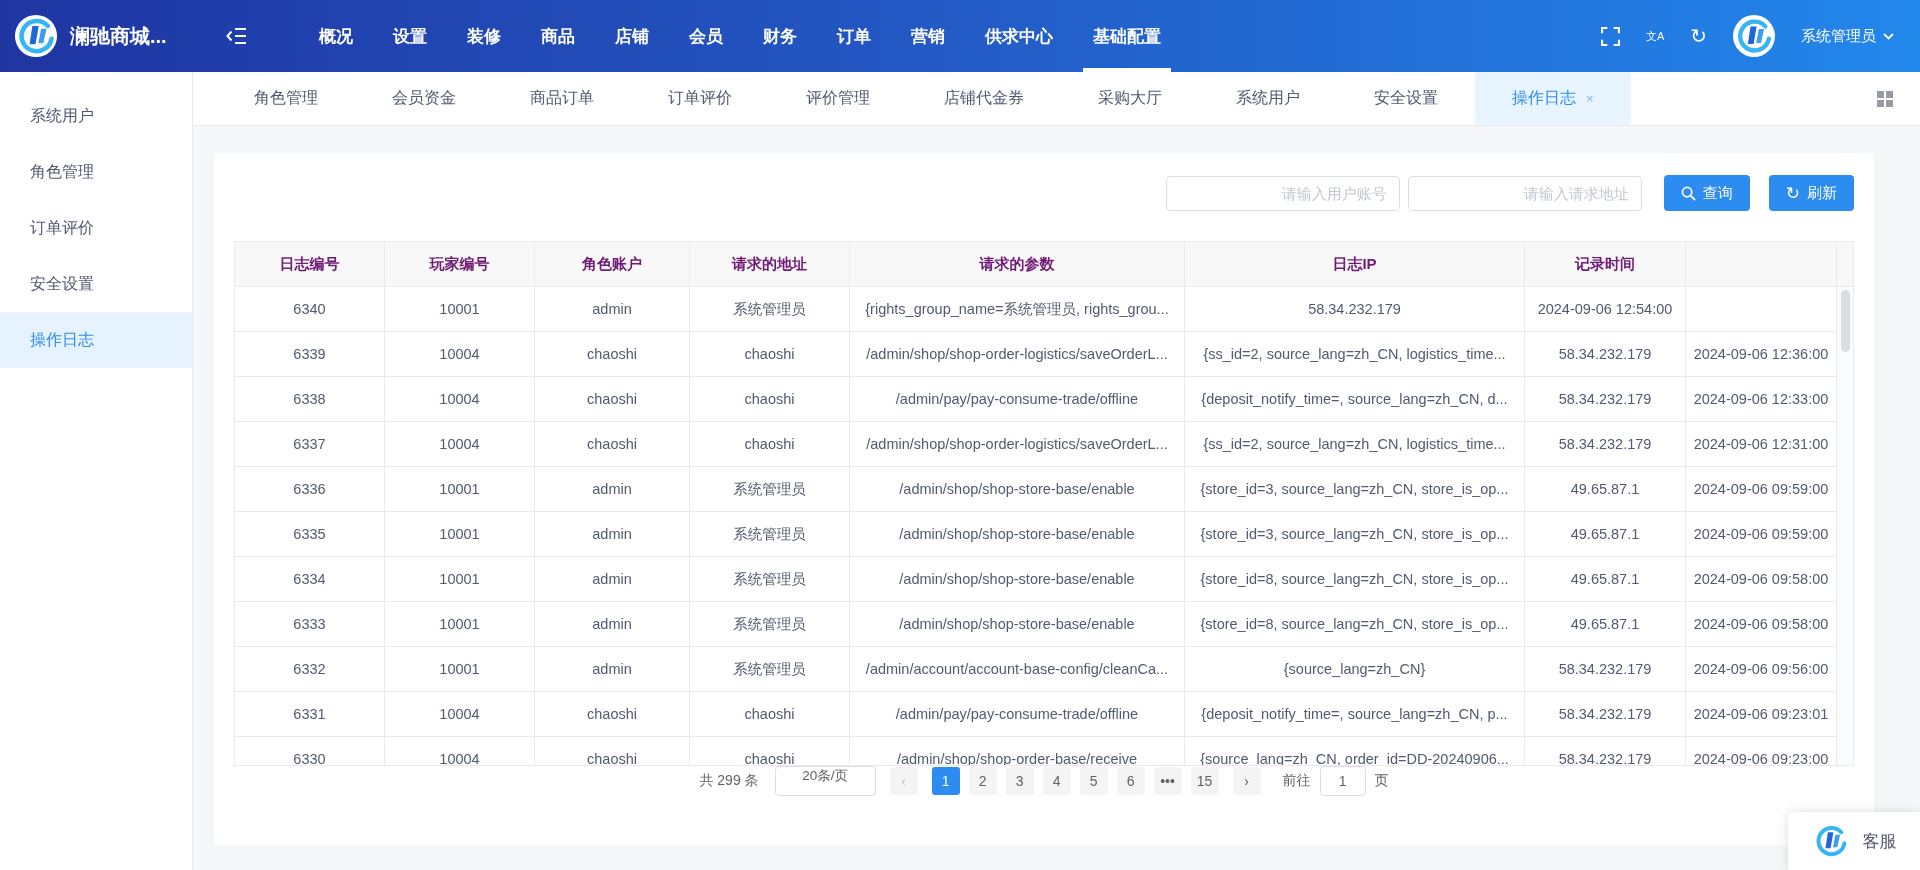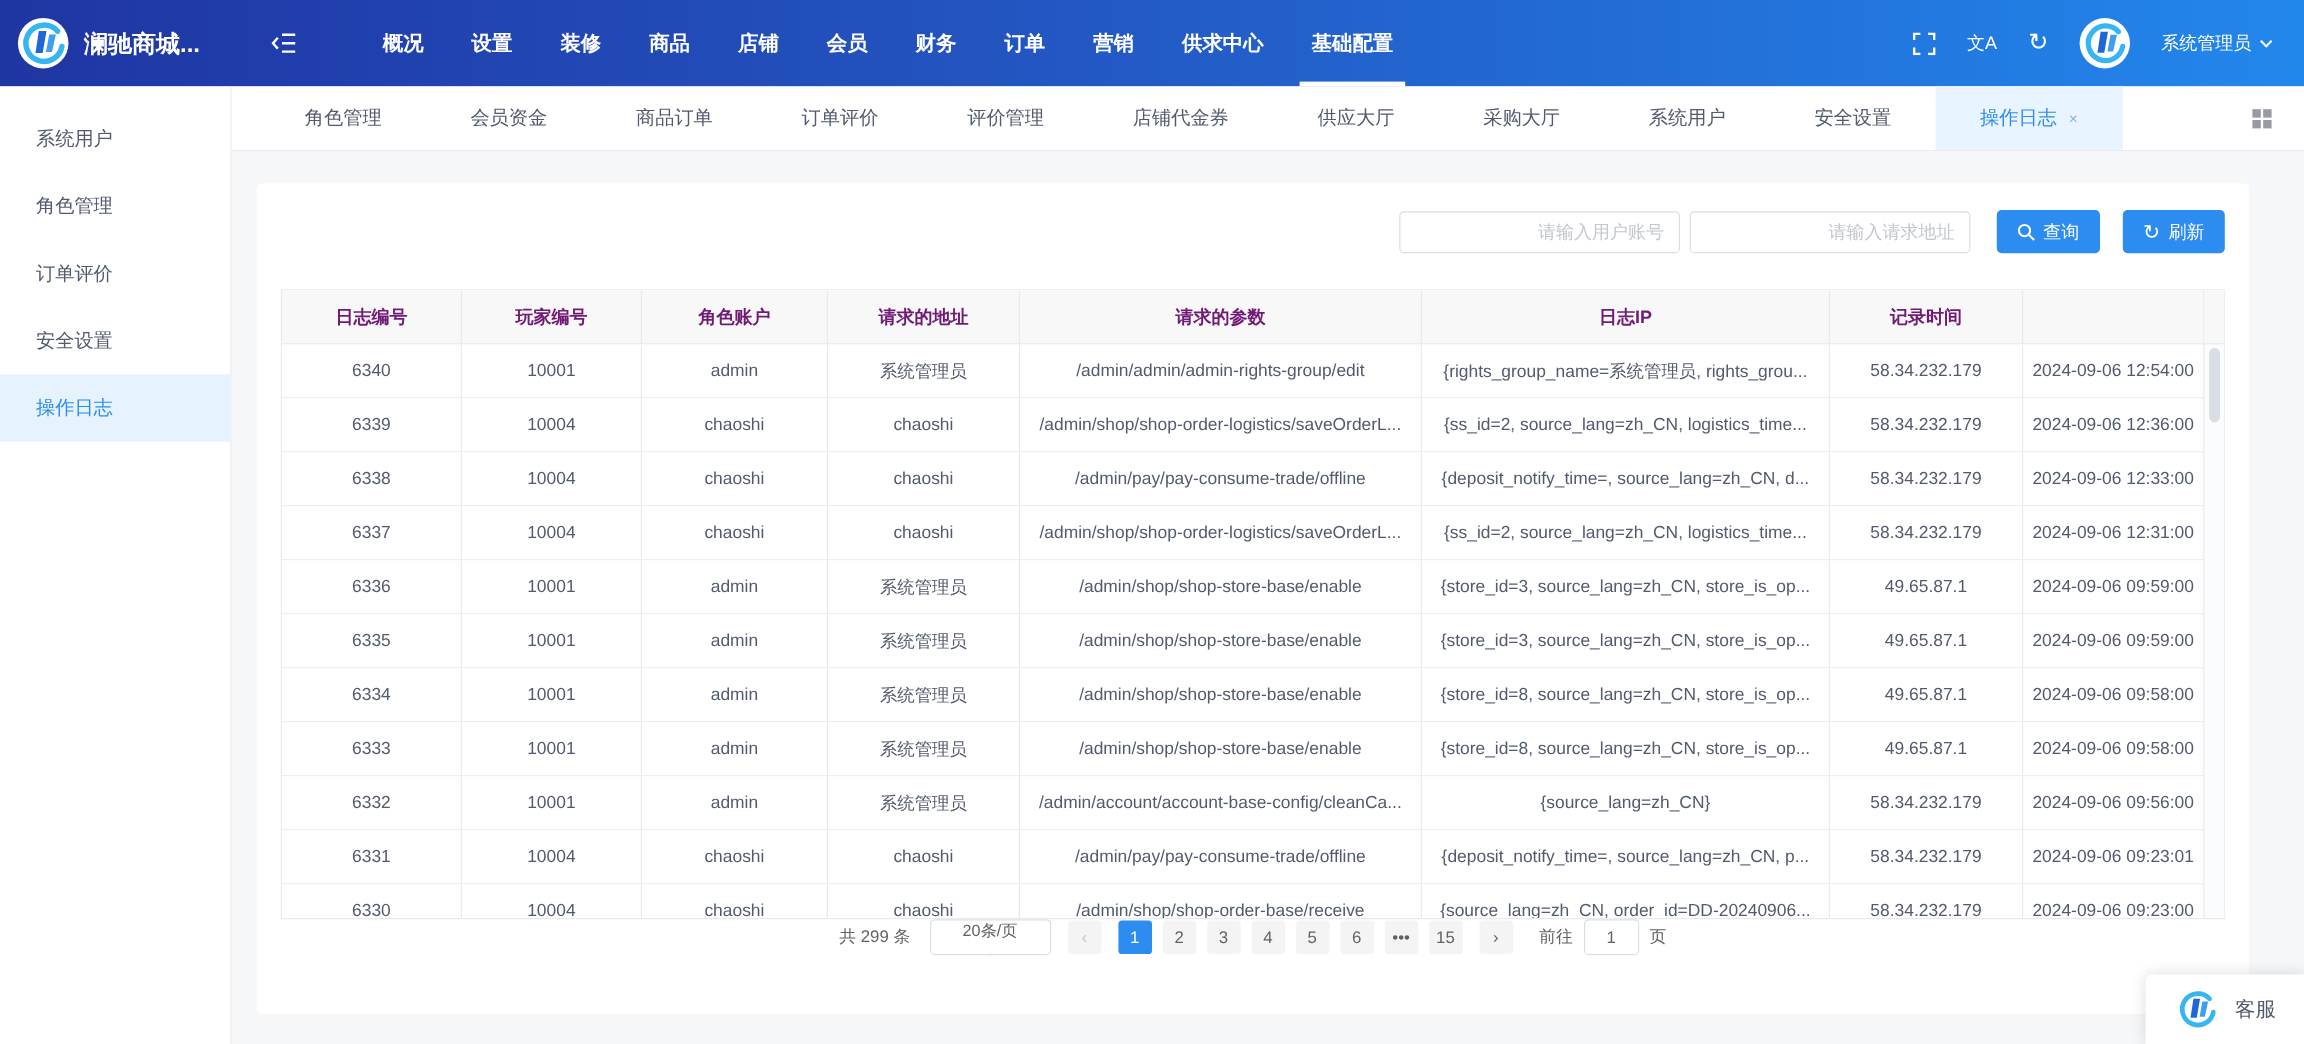--- a/index.html
+++ b/index.html
@@ -11,21 +11,21 @@
     background:linear-gradient(90deg,#1f35a2 0%,#2356c2 45%,#2287ec 100%); }
   .brand { display:flex; align-items:center; gap:12px; min-width:190px; }
   .brand-name { color:#fff; font-size:20px; font-weight:700; white-space:nowrap; }
   .collapse-btn { margin-left:22px; cursor:pointer; display:flex; align-items:center; }
   .topmenu { display:flex; align-items:center; gap:40px; margin-left:72px; height:100%; }
   .topmenu-item { position:relative; color:#fff; font-size:17px; font-weight:600;
     height:100%; display:flex; align-items:center; cursor:pointer; white-space:nowrap; }
   .topmenu-item.active::after { content:""; position:absolute; left:-10px; right:-10px;
     bottom:0; height:4px; background:#fff; }
   .topbar-right { margin-left:auto; display:flex; align-items:center; gap:26px; }
-  .tb-icon { color:#fff; cursor:pointer; display:flex; align-items:center; font-size:15px; }
+  .tb-icon { color:#fff; cursor:pointer; display:flex; align-items:center; font-size:11px; }
   .tb-refresh { font-size:20px; line-height:1; }
   .avatar { width:42px; height:42px; border-radius:50%; background:#fff; overflow:hidden;
     display:flex; align-items:center; justify-content:center; cursor:pointer; }
   .username { color:#fff; font-size:15px; display:flex; align-items:center; gap:7px; cursor:pointer; }
 
   
   .layout { display:flex; height:798px; }
   .sidebar { width:193px; background:#fff; border-right:1px solid #e8eaec; padding-top:16px; }
   .side-item { height:56px; display:flex; align-items:center; padding-left:30px;
     font-size:16px; color:#515a6e; cursor:pointer; }
@@ -221,24 +221,20 @@
           <div class="tab">
             <span>评价管理</span>
 
           </div>
 
           <div class="tab">
             <span>店铺代金券</span>
 
           </div>
 
-          <div class="tab">
-            <span>供应大厅</span>
-
-          </div>
 
           <div class="tab">
             <span>采购大厅</span>
 
           </div>
 
           <div class="tab">
             <span>系统用户</span>
 
           </div>
@@ -301,21 +297,20 @@
               <div>记录时间</div>
             </div>
           <div class="tbody-wrap">
             <div>
 
                 <div class="tr">
                   <div>6340</div>
                   <div>10001</div>
                   <div>admin</div>
                   <div>系统管理员</div>
-                  <div>/admin/admin/admin-rights-group/edit</div>
                   <div>{rights_group_name=系统管理员, rights_grou...</div>
                   <div>58.34.232.179</div>
                   <div>2024-09-06 12:54:00</div>
                 </div>
 
                 <div class="tr">
                   <div>6339</div>
                   <div>10004</div>
                   <div>chaoshi</div>
                   <div>chaoshi</div>

